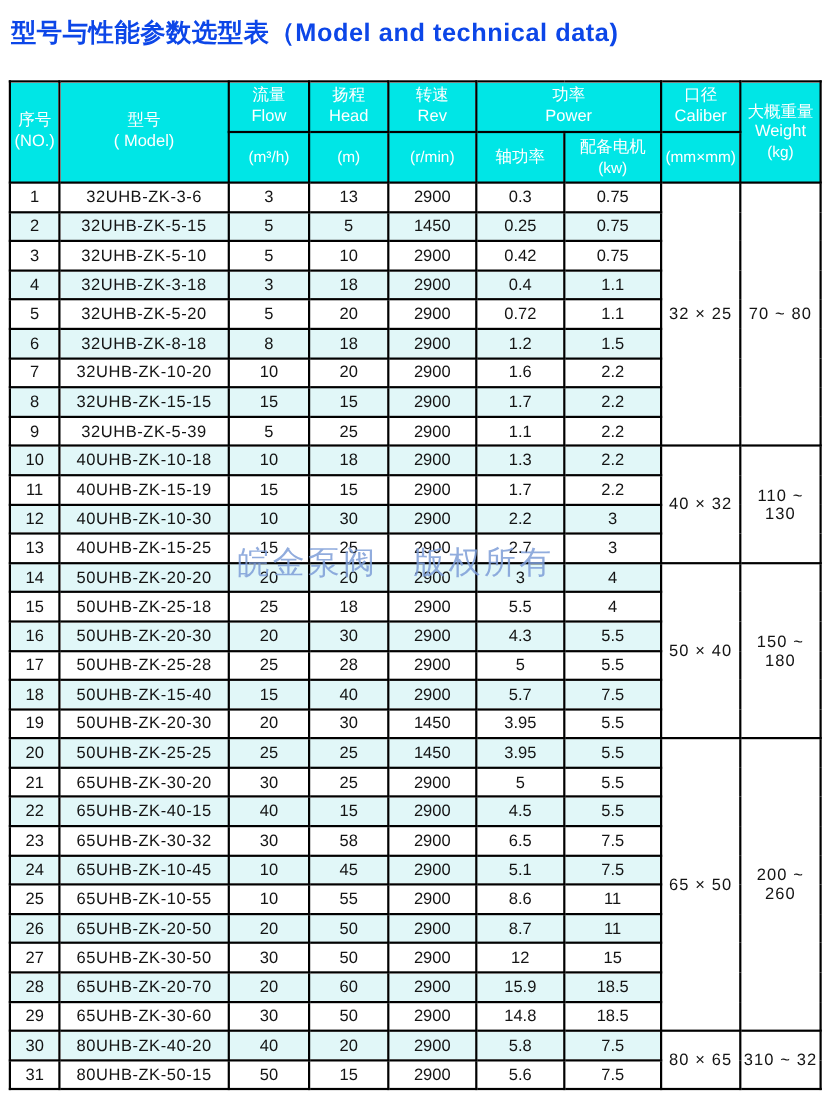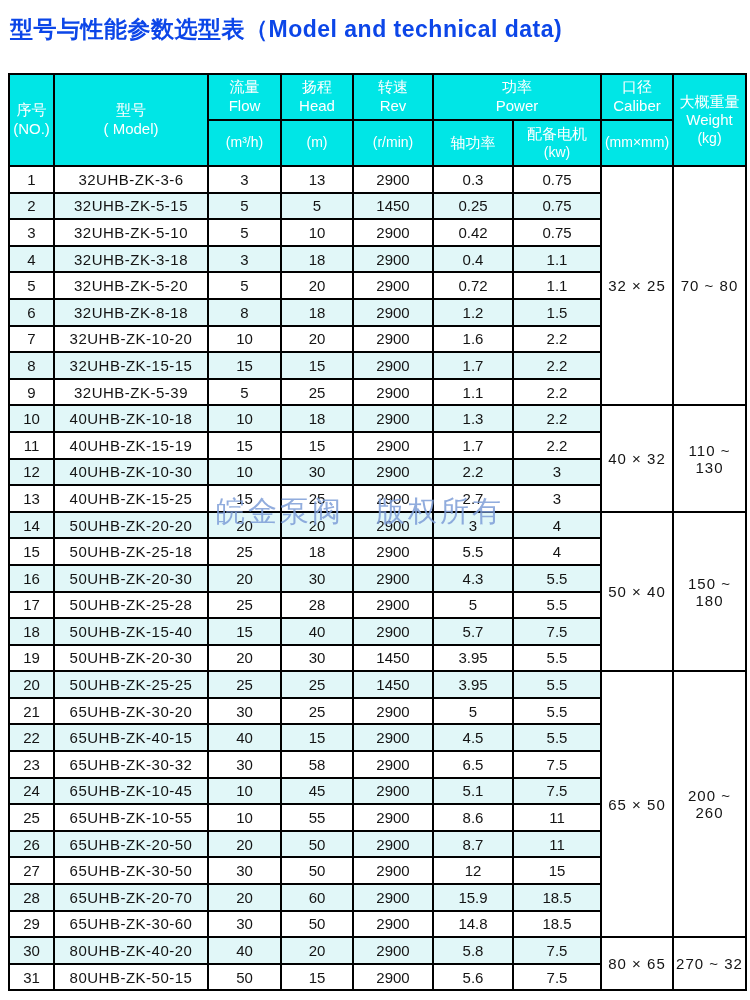--- a/index.html
+++ b/index.html
@@ -376,21 +376,21 @@
         </tr>
         <tr class="alt">
           <td class="cell-no">30</td>
           <td class="cell-model">80UHB-ZK-40-20</td>
           <td class="cell-flow">40</td>
           <td class="cell-head">20</td>
           <td class="cell-rev">2900</td>
           <td class="cell-shaft-power">5.8</td>
           <td class="cell-motor-power">7.5</td>
           <td rowspan="2" class="merge">80 × 65</td>
-          <td rowspan="2" class="merge">270 ~ 32</td>
+          <td rowspan="2" class="merge">310 ~ 32</td>
         </tr>
         <tr>
           <td class="cell-no">31</td>
           <td class="cell-model">80UHB-ZK-50-15</td>
           <td class="cell-flow">50</td>
           <td class="cell-head">15</td>
           <td class="cell-rev">2900</td>
           <td class="cell-shaft-power">5.6</td>
           <td class="cell-motor-power">7.5</td>
         </tr>

